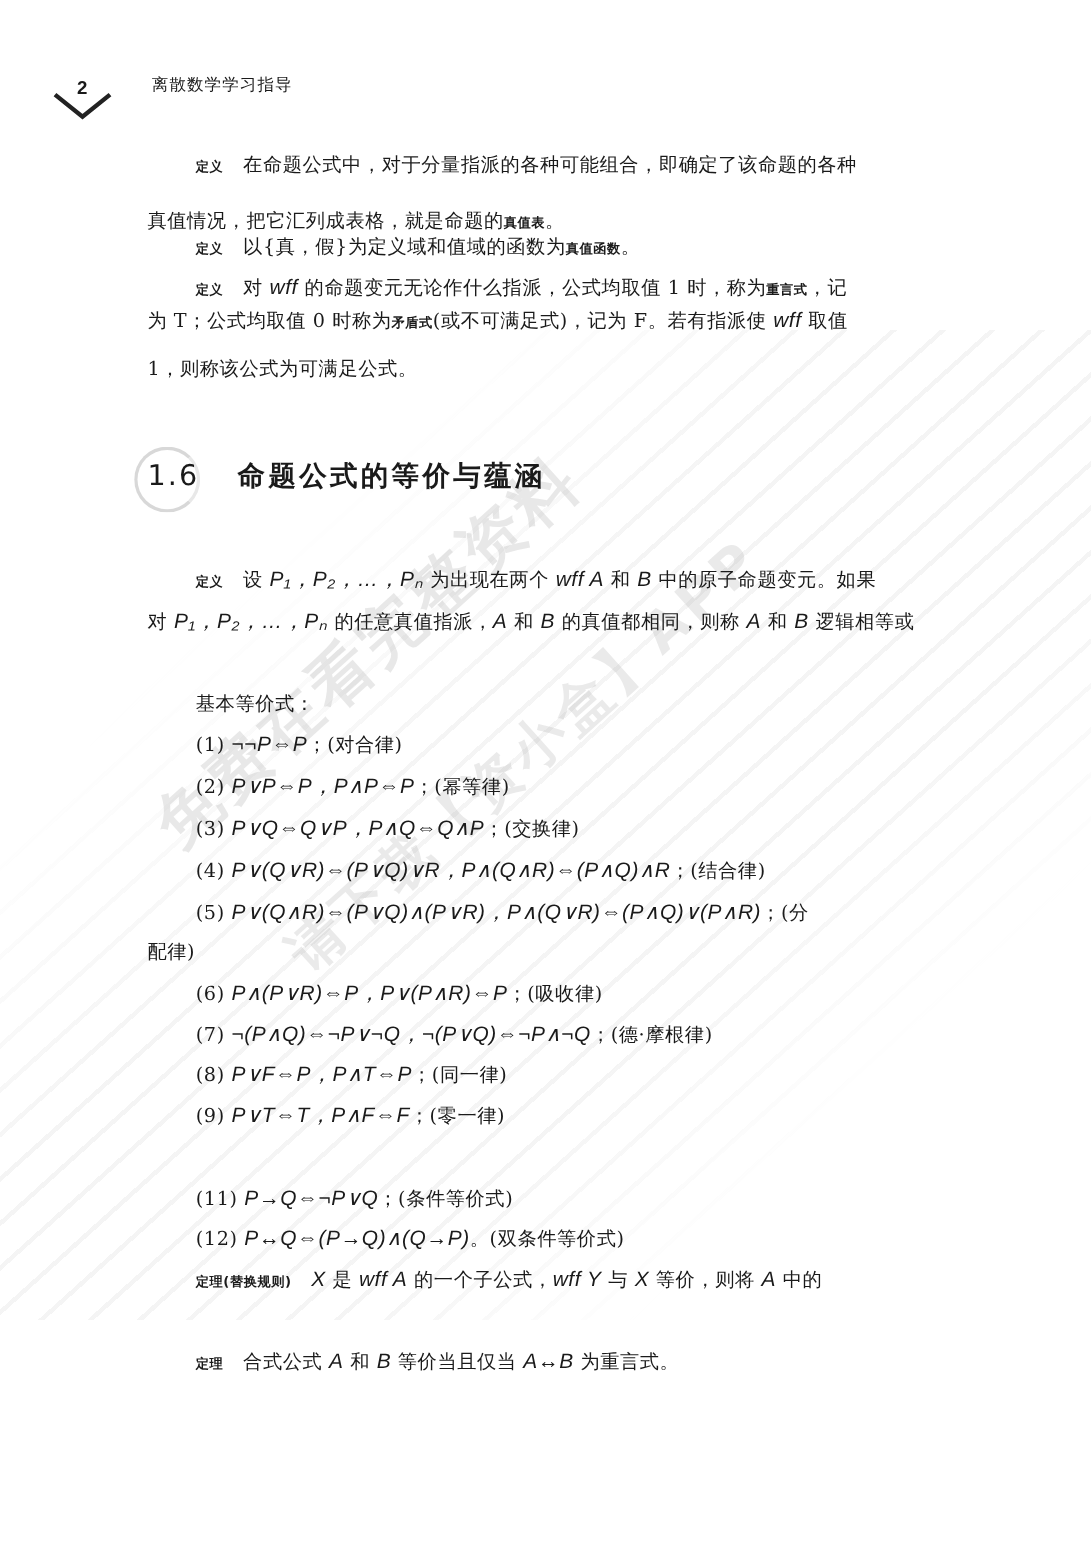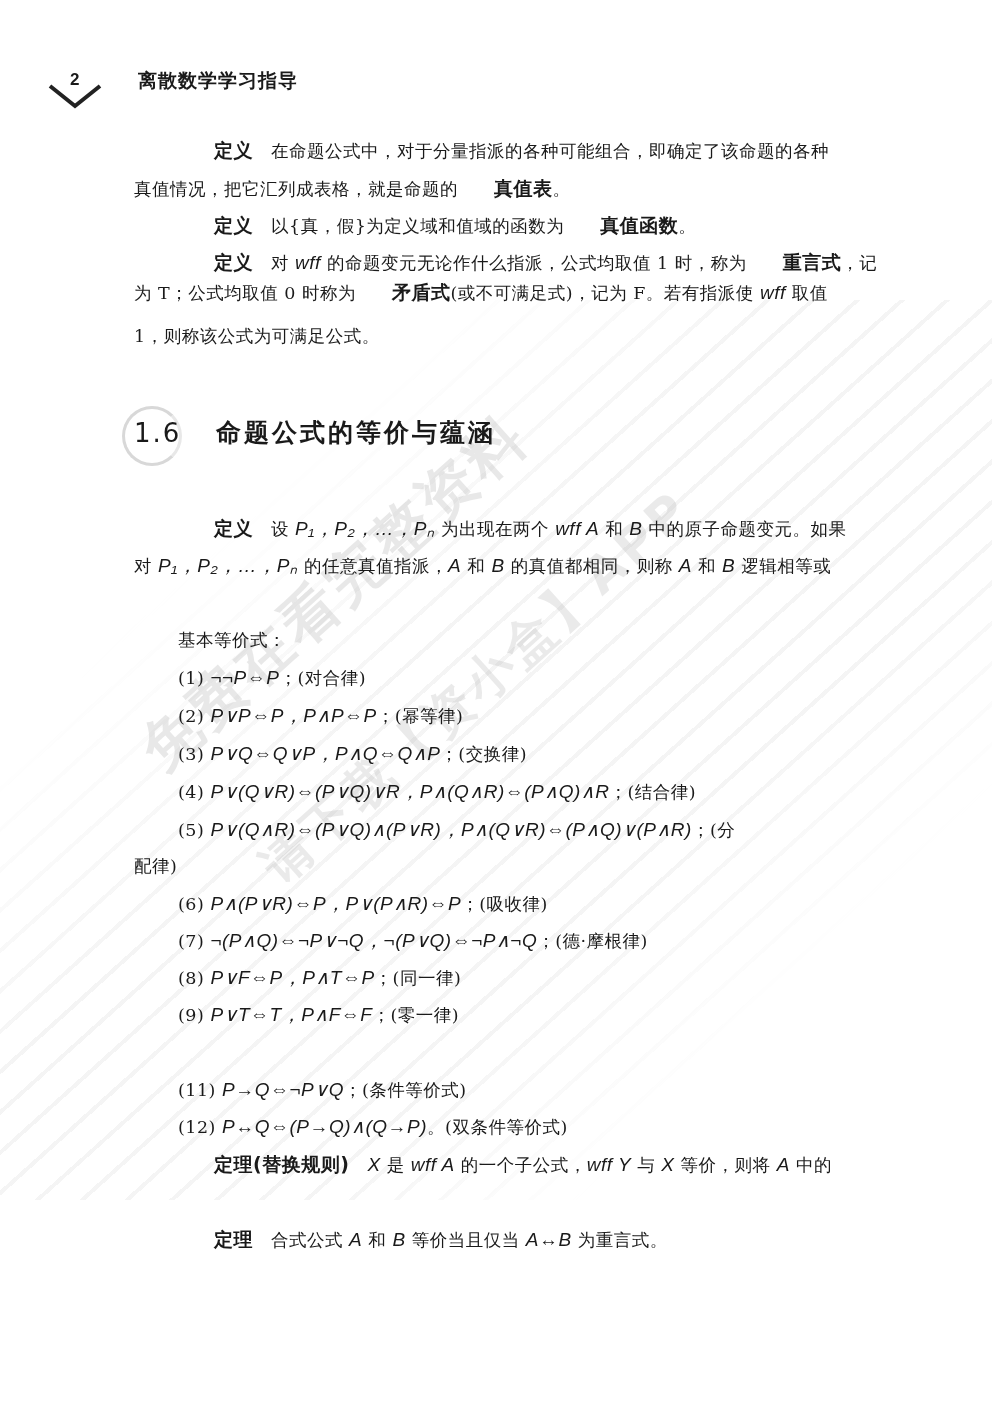--- a/index.html
+++ b/index.html
@@ -6,27 +6,27 @@
   body {
     width: 992px; height: 1403px; position: relative; overflow: hidden;
     font-family: "DejaVu Serif", "Liberation Serif", serif;
     color: #1a1a1a;
   }
   .page { position: absolute; inset: 0; }
 
   
   .hdr-chevron { position: absolute; left: 48px; top: 82px; width: 54px; height: 28px; }
   .hdr-pagenum { position: absolute; left: 70px; top: 70px; font-family: "Liberation Sans", sans-serif; font-size: 17px; font-weight: bold; }
-  .hdr-title { position: absolute; left: 138px; top: 68px; font-family: "DejaVu Sans", sans-serif; font-weight: bold; font-size: 19px; letter-spacing: 1px; }
+  .hdr-title { position: absolute; left: 138px; top: 68px; font-family: "DejaVu Sans", sans-serif; font-weight: normal; font-size: 15px; letter-spacing: 1px; }
 
   
   .line { position: absolute; font-size: 17.5px; line-height: 24px; white-space: nowrap; letter-spacing: 0.5px; }
   .indent { left: 178px; }
   .flush { left: 134px; }
-  .b { font-family: "DejaVu Sans", sans-serif; font-weight: bold; font-size: 19px; margin-left: 36px; }
+  .b { font-family: "DejaVu Sans", sans-serif; font-weight: bold; font-size: 12px; }
   .i { font-style: italic; font-family: Liberation Sans, sans-serif; font-size: 19px; }
   .gap { display: inline-block; width: 18px; }
 
   
   .sec-circle { position: absolute; left: 122px; top: 406px; width: 60px; height: 60px; border-radius: 50%; border: 3px solid #d8d8d8; border-right-color: #e8e8e8; box-sizing: border-box; }
   .sec-num { position: absolute; left: 134px; top: 418px; font-family: "DejaVu Sans", sans-serif; font-size: 26px; letter-spacing: 2px; }
   .sec-title { position: absolute; left: 216px; top: 416px; font-family: "DejaVu Sans", sans-serif; font-weight: bold; font-size: 25px; letter-spacing: 3px; }
 
   
   .watermark {
@@ -62,21 +62,21 @@
 
   <svg class="hdr-chevron" viewBox="0 0 54 28">
     <polyline points="2,4 27,24 52,4" fill="none" stroke="#222" stroke-width="4" stroke-linejoin="miter"></polyline>
   </svg>
   <div class="hdr-pagenum">2</div>
   <div class="hdr-title">离散数学学习指导</div>
 
   <div class="line indent" style="top:138px">
     <span class="b">定义</span><span class="gap"></span><span>在命题公式中，对于分量指派的各种可能组合，即确定了该命题的各种</span>
   </div>
-  <div class="line flush" style="top:176px">
+  <div class="line flush" style="top:189px">
     <span>真值情况，把它汇列成表格，就是命题的</span><span class="b">真值表</span><span>。</span>
   </div>
 
   <div class="line indent" style="top:213px">
     <span class="b">定义</span><span class="gap"></span><span>以{真，假}为定义域和值域的函数为</span><span class="b">真值函数</span><span>。</span>
   </div>
 
   <div class="line indent" style="top:250px">
     <span class="b">定义</span><span class="gap"></span><span>对 </span><span class="i">wff</span><span> 的命题变元无论作什么指派，公式均取值 1 时，称为</span><span class="b">重言式</span><span>，记</span>
   </div>

